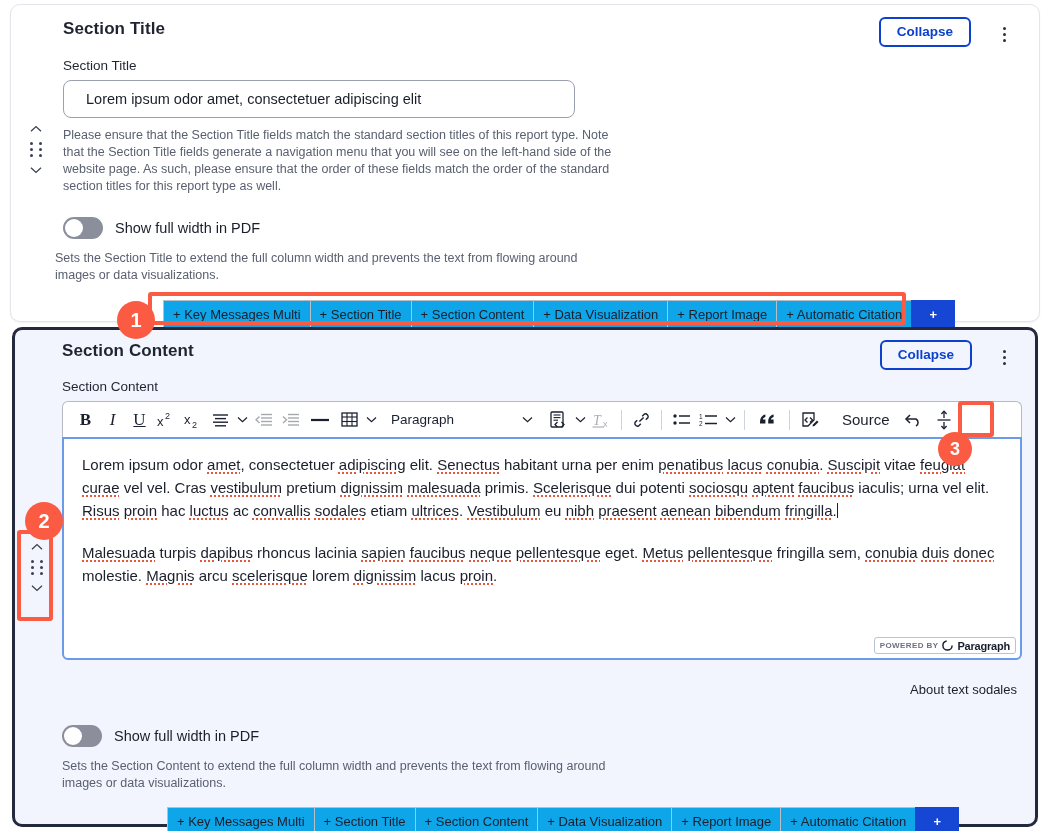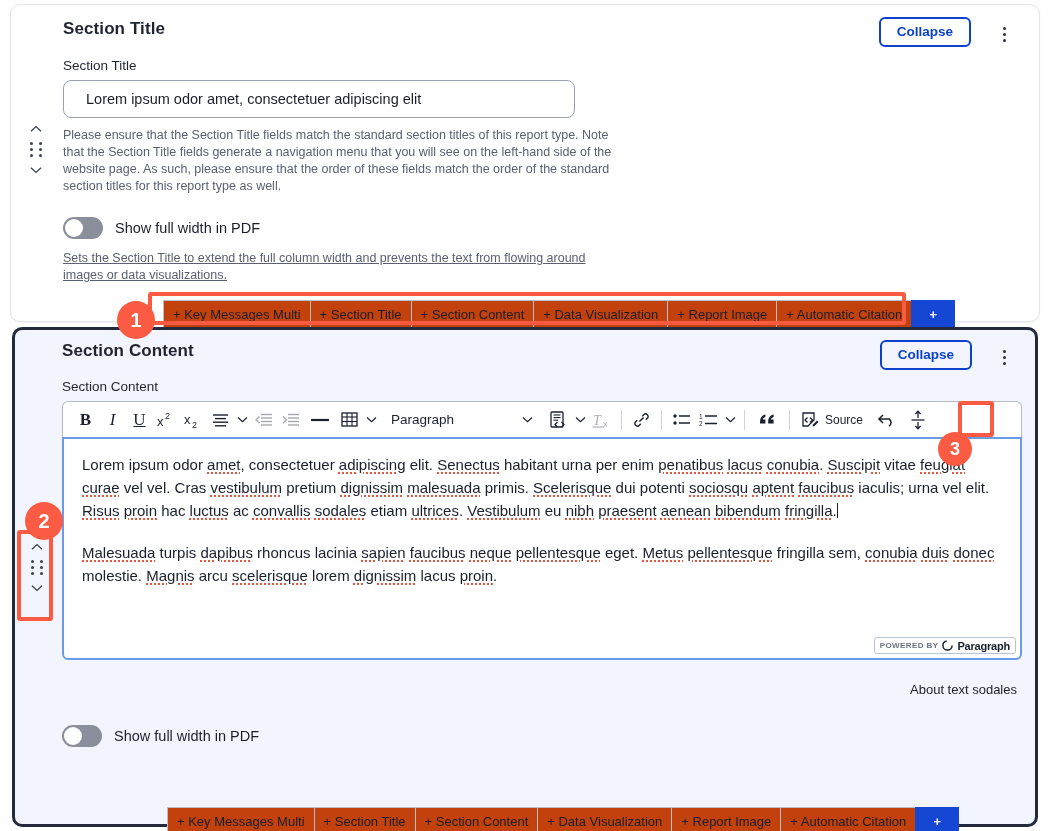--- a/index.html
+++ b/index.html
@@ -91,21 +91,21 @@
   .chev { width:12px; height:8px; }
   .dots6 { display:grid; grid-template-columns:4px 4px; gap:3px 5px; }
   .dots6 i { width:3px; height:3px; background:#3a4050; border-radius:50%; display:block; }
 
   
   .addbar { display:flex; align-items:stretch; }
   .addbar button {
     font-family:"Liberation Sans", sans-serif;
     font-size:13px;
     color:#1b1f2b;
-    background:#c2410c;
+    background:#0ea5e9;
     border:1px solid #b9bdc7;
     border-right:none;
     padding:5px 9px;
     cursor:pointer;
     white-space:nowrap;
     line-height:17px;
   }
   .addbar button.plus {
     background:#1546d4;
     border-color:#1546d4;
@@ -149,21 +149,21 @@
     font-size:17px; font-weight:bold;
   }
   .tb-sep { width:1px; height:20px; background:#cfd3db; margin:0 6px; }
   .tb-caret { width:16px; height:28px; }
   .tb-disabled { opacity:.38; }
   .tb-dropdown {
     display:flex; align-items:center; justify-content:space-between;
     width:152px; height:28px; padding:0 6px 0 4px;
     font-size:13.5px; color:#1b2030; cursor:pointer;
   }
-  .tb-source { display:flex; align-items:center; gap:5px; font-size:12px; cursor:pointer; padding:0 4px; }
+  .tb-source { display:flex; align-items:center; gap:22px; font-size:15px; cursor:pointer; padding:0 4px; }
 
   .ck-body {
     border:2px solid #6a9ae8;
     border-top:2px solid #6a9ae8;
     border-radius:0 0 6px 6px;
     background:#fff;
     position:relative;
     overflow:hidden;
   }
   .ck-para {
@@ -267,21 +267,21 @@
 
   <div class="help-text" style="position:absolute;left:52px;top:122px;width:568px;">Please ensure that the Section Title fields match the standard section titles of this report type. Note that the Section Title fields generate a navigation menu that you will see on the left-hand side of the website page. As such, please ensure that the order of these fields match the order of the standard section titles for this report type as well.</div>
 
   <div class="toggle-row" style="position:absolute;left:52px;top:212px;">
     <div class="toggle">
         <span class="knob"></span>
       </div>
     <div class="toggle-label">Show full width in PDF</div>
   </div>
 
-  <div class="help-text" style="position:absolute;left:52px;top:245px;width:550px;text-decoration:underline;">Sets the Section Title to extend the full column width and prevents the text from flowing around images or data visualizations.</div>
+  <div class="help-text" style="position:absolute;left:44px;top:245px;width:550px;">Sets the Section Title to extend the full column width and prevents the text from flowing around images or data visualizations.</div>
 
   <div class="addbar" id="addbar-1" style="position:absolute;left:152px;top:295px;">
       <button>+ Key Messages Multi</button>
       <button>+ Section Title</button>
       <button>+ Section Content</button>
       <button>+ Data Visualization</button>
       <button>+ Report Image</button>
       <button>+ Automatic Citation</button>
       <button class="plus">+</button>
     </div>
@@ -518,20 +518,21 @@
 
   <div class="about-link" style="position:absolute;right:18px;top:352px;">About text sodales</div>
 
   <div class="toggle-row" style="position:absolute;left:47px;top:395px;">
     <div class="toggle">
         <span class="knob"></span>
       </div>
     <div class="toggle-label">Show full width in PDF</div>
   </div>
 
+  <div class="help-text" style="position:absolute;left:47px;top:428px;width:570px;">Sets the Section Content to extend the full column width and prevents the text from flowing around images or data visualizations.</div>
 
   <div class="addbar" id="addbar-2" style="position:absolute;left:152px;top:477px;">
       <button>+ Key Messages Multi</button>
       <button>+ Section Title</button>
       <button>+ Section Content</button>
       <button>+ Data Visualization</button>
       <button>+ Report Image</button>
       <button>+ Automatic Citation</button>
       <button class="plus">+</button>
     </div>

